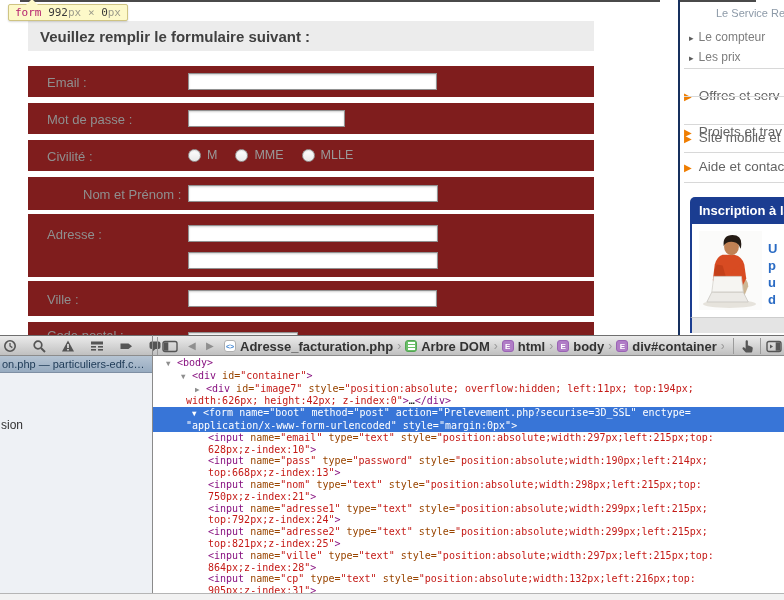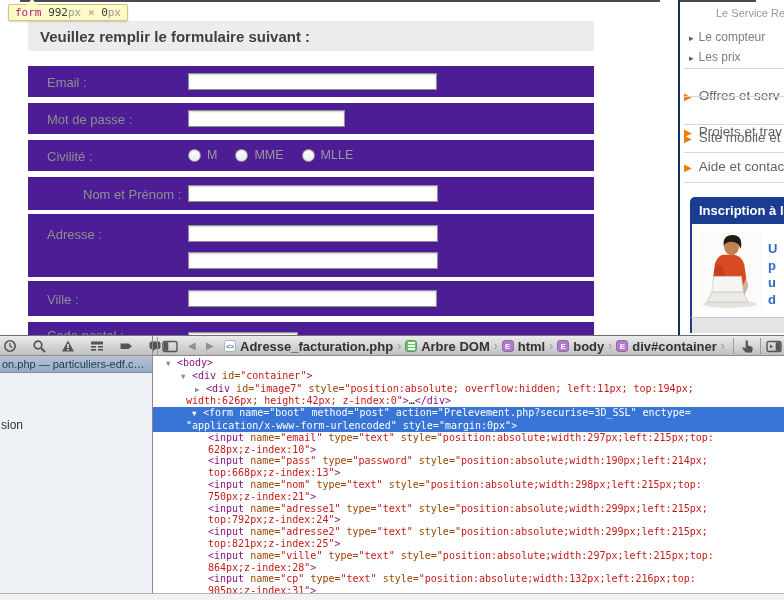--- a/index.html
+++ b/index.html
@@ -19,21 +19,21 @@
   .size-tip .tt-num { color:#3a3a3a; }
   .size-tip .tt-dim { color:#9a9a8a; }
   .tip-arrow { position:absolute; left:17px; top:-6px; width:0; height:0;
     border-left:6px solid transparent; border-right:6px solid transparent;
     border-bottom:6px solid #fdf9c9; }
 
   
   .form-heading { position:absolute; left:28px; top:21px; width:566px; height:30px;
     background:#ececec; color:#404040; font-size:15px; font-weight:bold;
     padding:7px 0 0 12px; }
-  .form-row { position:absolute; left:28px; width:566px; background:#4c1d95; }
+  .form-row { position:absolute; left:28px; width:566px; background:#7f1d1d; }
   .form-label { position:absolute; left:19px; color:#8f8f8f; font-size:13px; }
   .form-input { position:absolute; left:160px; height:17px; background:#fff;
     border:1px solid #919191; box-shadow:inset 0 1px 2px rgba(0,0,0,.18);
     font-size:12px; padding:0 3px; }
   .radio-group { position:absolute; left:160px; top:8px; display:flex; align-items:center; }
   .radio-circle { width:13px; height:13px; border-radius:50%; background:linear-gradient(#fff,#e9e9e9);
     border:1px solid #9b9b9b; box-shadow:inset 0 1px 1px rgba(0,0,0,.1); }
   .radio-label { color:#9a9a9a; font-size:12.5px; margin:0 18px 0 6px; }
 
   

